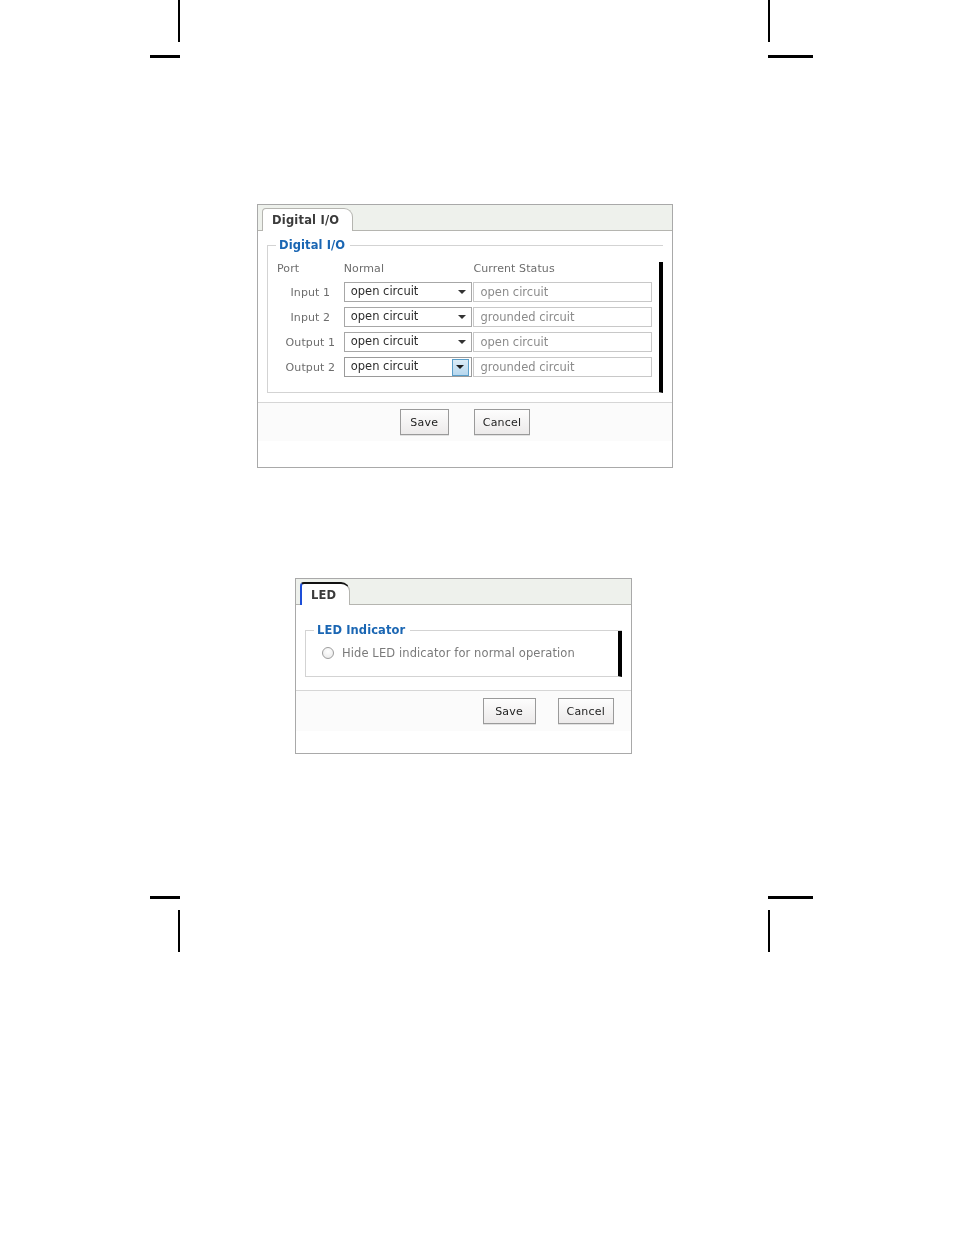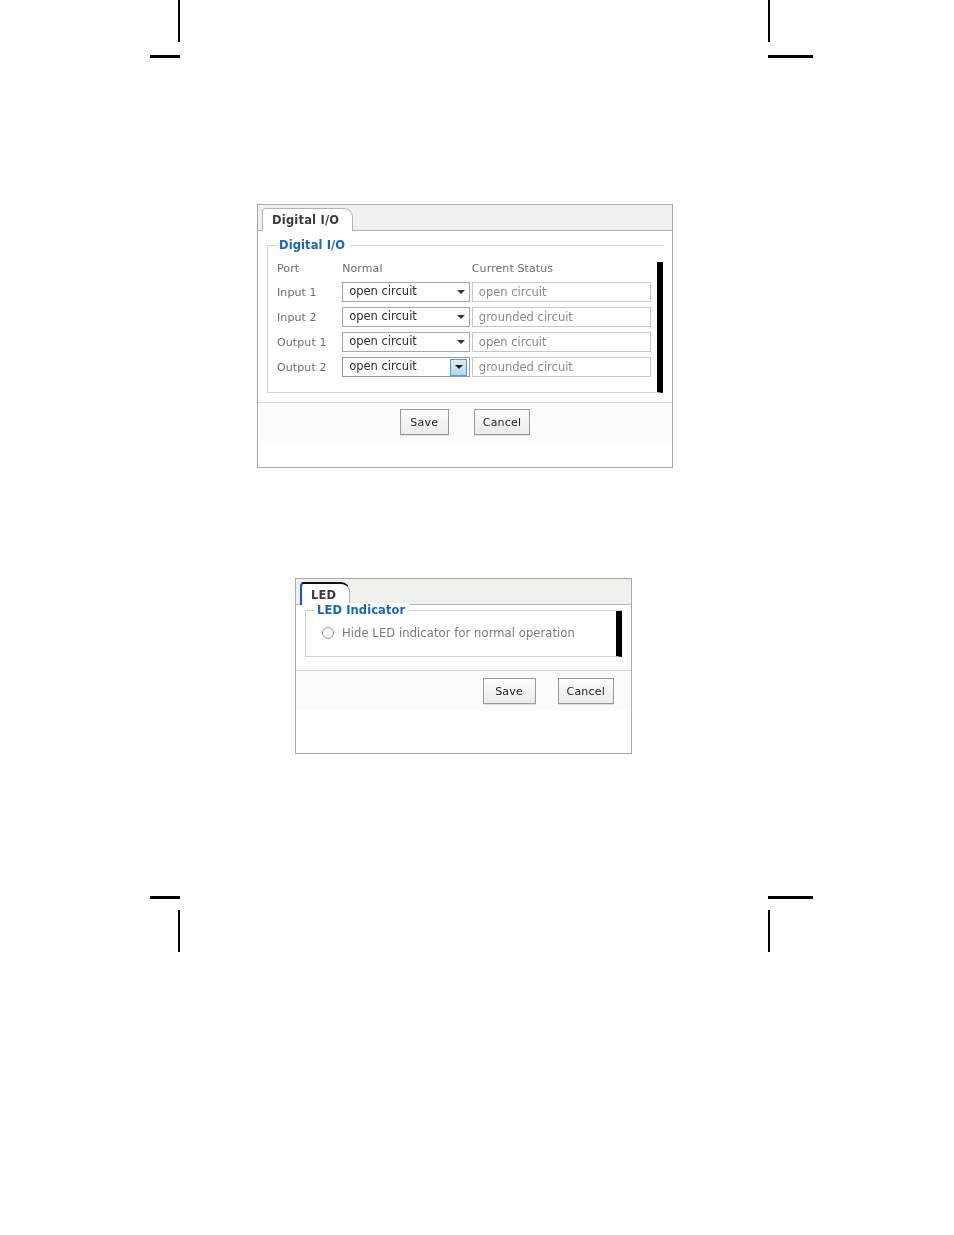--- a/index.html
+++ b/index.html
@@ -84,21 +84,21 @@
   
   .group {
     margin: 14px 9px 0 9px;
     border: 1px solid #d3d3d3;
     border-right: none;
     border-bottom: none;
     position: relative;
     padding: 0;
   }
   .group-inner {
-    border-right: 6px solid #000000;
+    border-right: 4px solid #000000;
     border-bottom: 1px solid #d3d3d3;
   }
   .group-legend {
     position: absolute;
     top: -8px;
     left: 8px;
     background: #ffffff;
     padding: 0 5px 0 3px;
     font-size: 11.5px;
     font-weight: bold;
@@ -118,20 +118,21 @@
     color: #6d6d6d;
     padding: 0 0 7px 0;
     letter-spacing: 0.1px;
   }
   table.io-table th.col-port   { width: 86px; }
   table.io-table th.col-normal { width: 131px; }
   table.io-table th.col-status { width: 190px; }
   table.io-table td {
     padding: 0 0 5px 0;
     vertical-align: middle;
+    text-align: center;
   }
   td.port-label {
     font-size: 11px;
     color: #6d6d6d;
     letter-spacing: 0.1px;
   }
 
   
   .select {
     width: 128px;
@@ -260,21 +261,21 @@
     height: 264px;
   }
   #panel-digital-io .button-bar { margin-top: 9px; }
 
   #panel-led {
     left: 295px;
     top: 578px;
     width: 337px;
     height: 176px;
   }
-  #panel-led .group { margin-top: 5px; text-align: right; }
+  #panel-led .group { margin-top: 25px; text-align: right; }
   #panel-led .group-body { padding: 7px 0 9px 0; }
   #panel-led .button-bar {
     margin-top: 13px;
     justify-content: flex-end;
     padding-right: 17px;
     height: 40px;
   }
   #panel-led .btn + .btn { margin-left: 22px; }
   #panel-led .btn { min-width: 53px; height: 19px; }
 </style>

